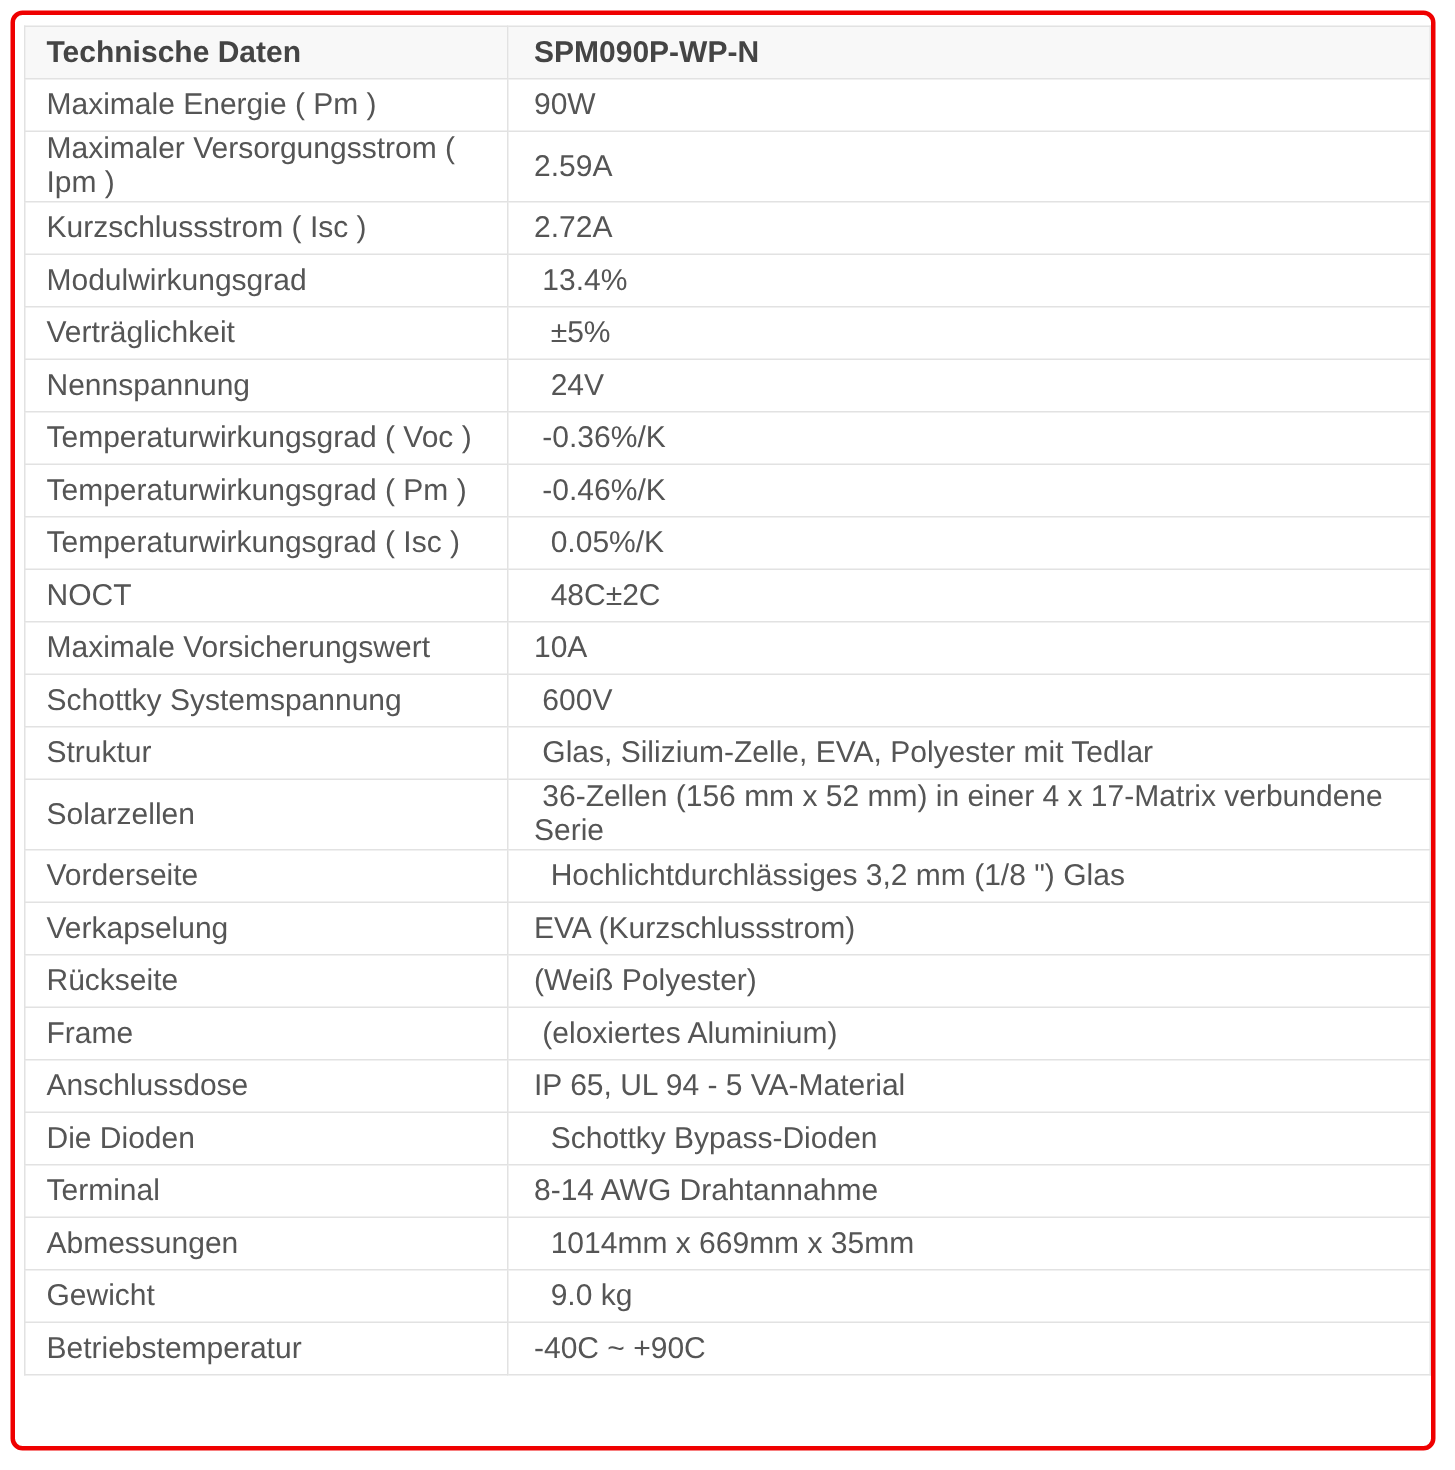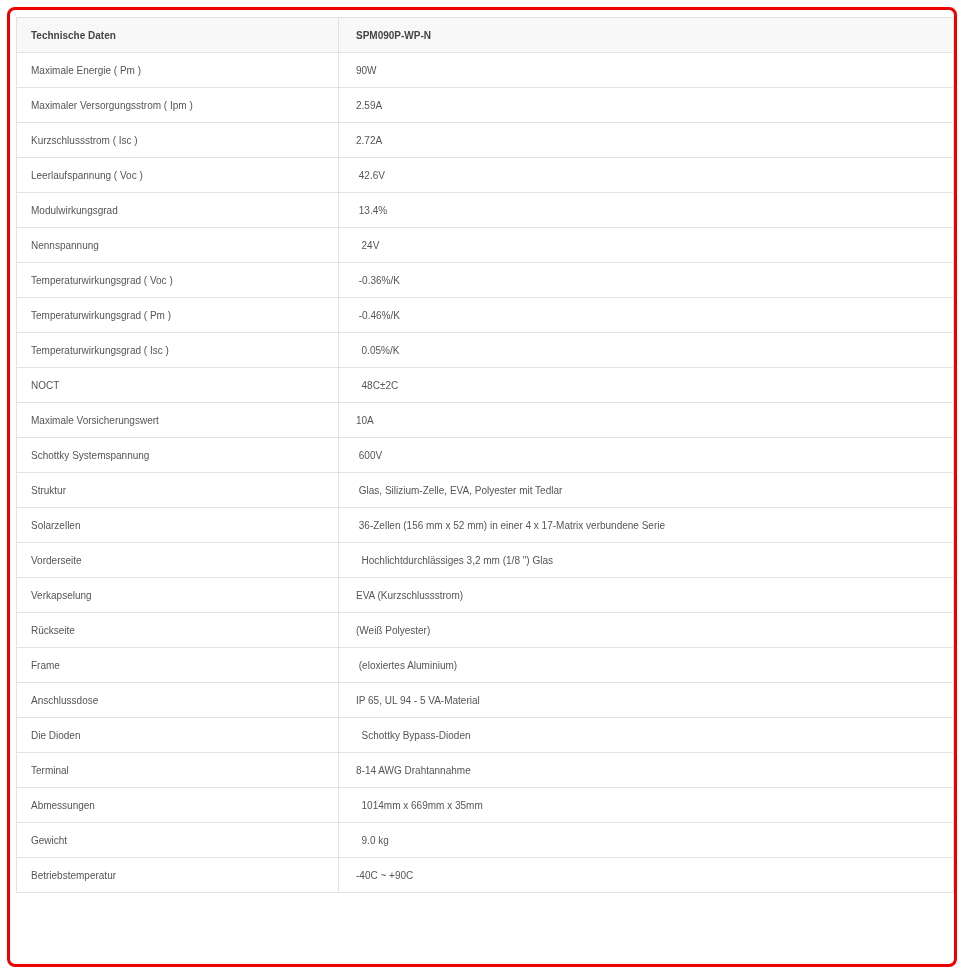--- a/index.html
+++ b/index.html
@@ -23,21 +23,21 @@
     box-sizing: border-box;
     pointer-events: none;
   }
   table.spec-table {
     position: absolute;
     top: 17px;
     left: 16px;
     width: 938px;
     border-collapse: collapse;
     table-layout: fixed;
-    font-size: 10px;
+    font-size: 20px;
     color: #555555;
   }
   table.spec-table th,
   table.spec-table td {
     border: 1px solid #e2e2e2;
     height: 35px;
     box-sizing: border-box;
     vertical-align: middle;
     text-align: left;
     font-weight: normal;
@@ -79,26 +79,26 @@
       </tr>
       <tr>
         <td class="col-label">Maximaler Versorgungsstrom ( Ipm )</td>
         <td class="col-value">2.59A</td>
       </tr>
       <tr>
         <td class="col-label">Kurzschlussstrom ( Isc )</td>
         <td class="col-value">2.72A</td>
       </tr>
       <tr>
-        <td class="col-label">Leerlaufspannung ( Voc )</td>
-        <td class="col-value"> 42.6V</td>
+        <td class="col-label">Modulwirkungsgrad</td>
+        <td class="col-value"> 13.4%</td>
       </tr>
       <tr>
-        <td class="col-label">Modulwirkungsgrad</td>
-        <td class="col-value"> 13.4%</td>
+        <td class="col-label">Verträglichkeit</td>
+        <td class="col-value">  ±5%</td>
       </tr>
       <tr>
         <td class="col-label">Nennspannung</td>
         <td class="col-value">  24V</td>
       </tr>
       <tr>
         <td class="col-label">Temperaturwirkungsgrad ( Voc )</td>
         <td class="col-value"> -0.36%/K</td>
       </tr>
       <tr>

